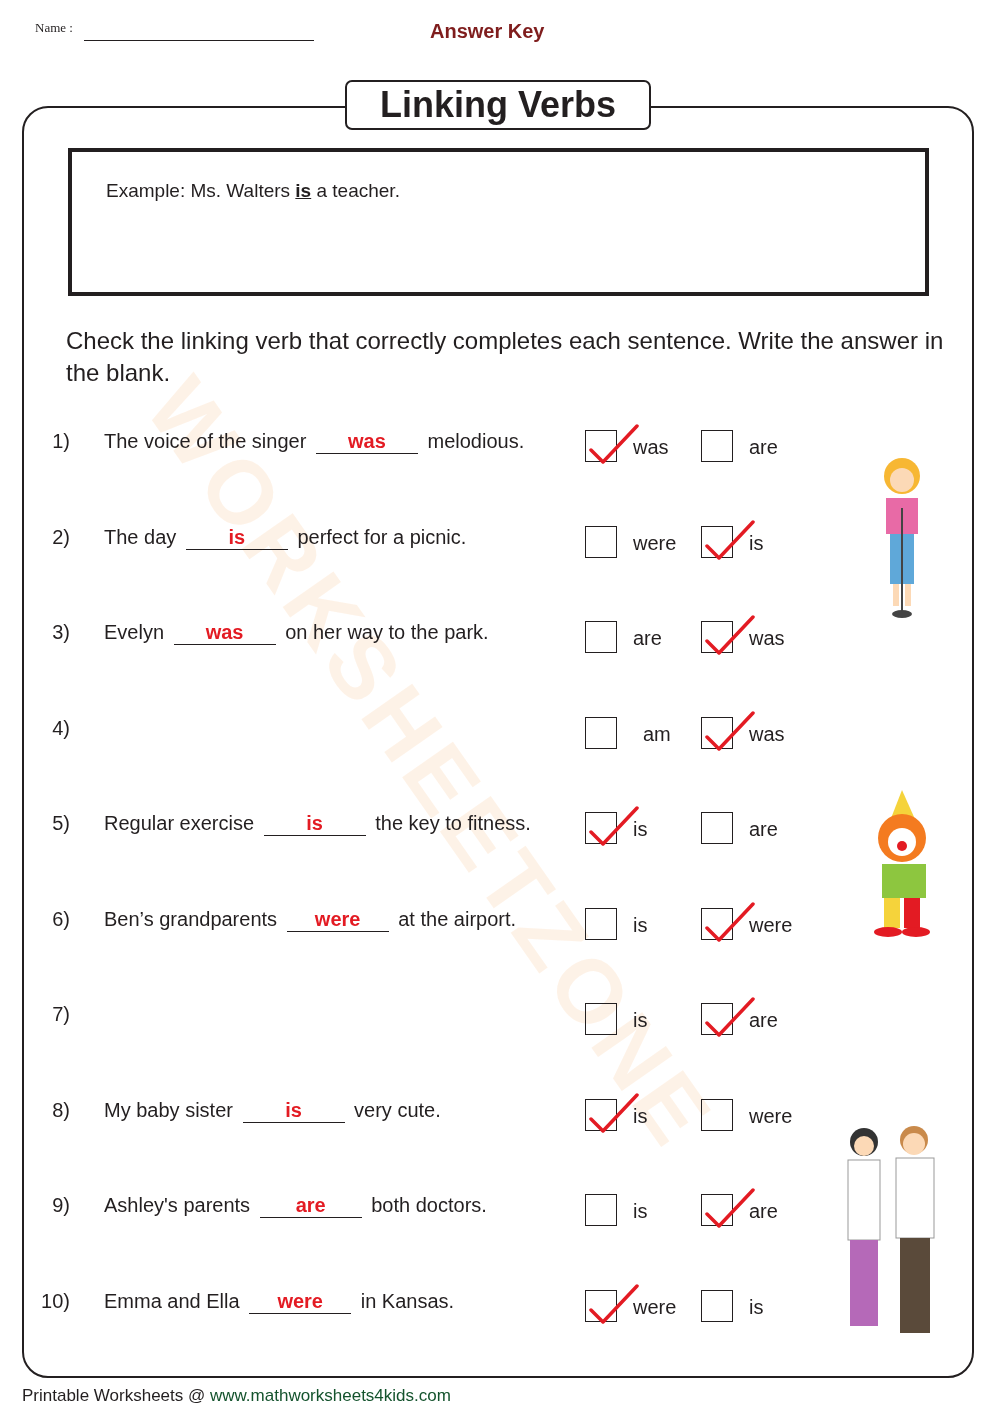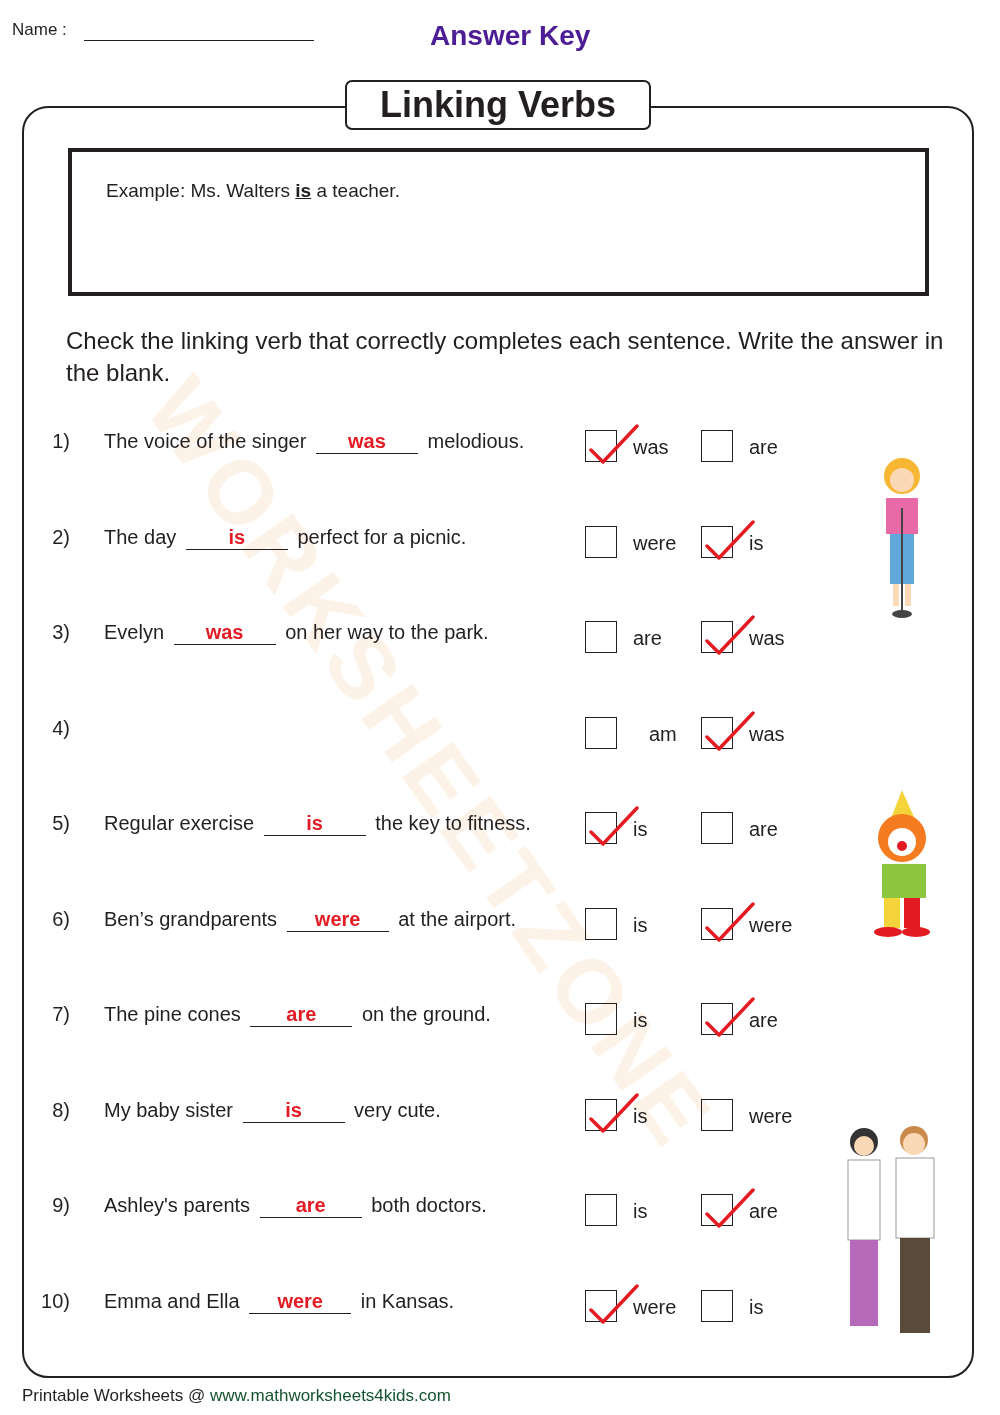--- a/index.html
+++ b/index.html
@@ -1,20 +1,20 @@
 <!DOCTYPE html>
 <html><head>
 <meta charset="utf-8">
 <style>
   html,body{margin:0;padding:0;background:#fff;}
   body{width:1000px;height:1415px;position:relative;font-family:"Liberation Sans",sans-serif;color:#231f20;overflow:hidden;}
   .abs{position:absolute;}
-  .name-label{left:12px;top:20px;font-size:17px;}
+  .name-label{left:35px;top:20px;font-size:13px;font-family:Liberation Serif, serif;}
   .name-line{left:84px;top:40px;width:230px;border-bottom:1.5px solid #231f20;}
-  .answer-key{left:430px;top:20px;font-size:28px;font-weight:bold;color:#4c1d95;}
+  .answer-key{left:430px;top:20px;font-size:20px;font-weight:bold;color:#7f1d1d;}
   .frame{left:22px;top:106px;width:952px;height:1272px;border:2px solid #231f20;border-radius:26px;box-sizing:border-box;}
   .title-pill{left:345px;top:80px;width:306px;height:50px;border:2px solid #231f20;border-radius:7px;background:#fff;box-sizing:border-box;text-align:center;font-size:36px;font-weight:bold;line-height:46px;}
   .def-box{left:68px;top:148px;width:861px;height:148px;border:4px solid #231f20;box-sizing:border-box;padding:16px 32px 0 34px;}
   .def-text{font-size:23px;line-height:32px;}
   .def-example{font-size:19px;margin-top:12px;}
   .def-example u{font-weight:bold;}
   .instructions{left:66px;top:325px;width:910px;font-size:24px;line-height:32px;}
   .watermark{left:210px;top:360px;font-size:90px;font-weight:bold;color:#fde8d4;transform:rotate(55deg);transform-origin:left top;letter-spacing:6px;opacity:.55;}
   .q-row{position:absolute;left:0;width:1000px;height:40px;font-size:20px;}
   .q-num{position:absolute;left:34px;width:36px;text-align:right;}
@@ -106,21 +106,21 @@
             <path d="M4 26 L16 38 L50 2" fill="none" stroke="#e31b23" stroke-width="3.5" stroke-linecap="round" stroke-linejoin="round"></path>
           </svg></span>
       <span class="cb-label" style="left:48px">was</span>
     </div>
     </div>
     <div class="q-row" style="top: 716.5px;">
     <span class="q-num">4)</span>
     <div style="position:absolute;left:585px;top:12px">
       <div class="cb"></div>
 
-      <span class="cb-label" style="left:64px">am</span>
+      <span class="cb-label" style="left:58px">am</span>
     </div>
     <div style="position:absolute;left:701px;top:12px">
       <div class="cb"></div>
       <span class="tick"><svg viewBox="0 0 52 40" width="52" height="40">
             <path d="M4 26 L16 38 L50 2" fill="none" stroke="#e31b23" stroke-width="3.5" stroke-linecap="round" stroke-linejoin="round"></path>
           </svg></span>
       <span class="cb-label" style="left:48px">was</span>
     </div>
     </div>
     <div class="q-row" style="top: 812px;">
@@ -158,25 +158,20 @@
     <div style="position:absolute;left:701px;top:12px">
       <div class="cb"></div>
       <span class="tick"><svg viewBox="0 0 52 40" width="52" height="40">
             <path d="M4 26 L16 38 L50 2" fill="none" stroke="#e31b23" stroke-width="3.5" stroke-linecap="round" stroke-linejoin="round"></path>
           </svg></span>
       <span class="cb-label" style="left:48px">were</span>
     </div>
     </div>
     <div class="q-row" style="top: 1003px;">
     <span class="q-num">7)</span>
-    <span class="q-text">
-      <span>The pine cones</span>
-      <span class="blank">are</span>
-      <span>on the ground.</span>
-    </span>
     <div style="position:absolute;left:585px;top:12px">
       <div class="cb"></div>
 
       <span class="cb-label" style="left:48px">is</span>
     </div>
     <div style="position:absolute;left:701px;top:12px">
       <div class="cb"></div>
       <span class="tick"><svg viewBox="0 0 52 40" width="52" height="40">
             <path d="M4 26 L16 38 L50 2" fill="none" stroke="#e31b23" stroke-width="3.5" stroke-linecap="round" stroke-linejoin="round"></path>
           </svg></span>

